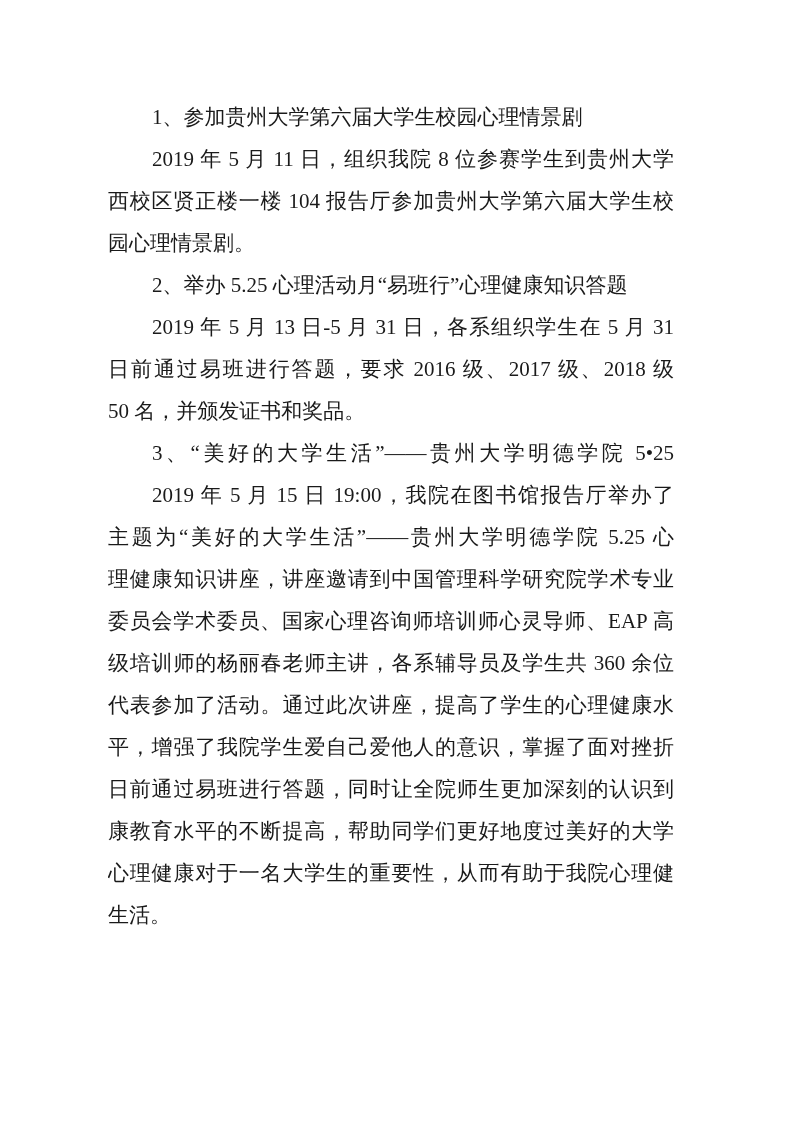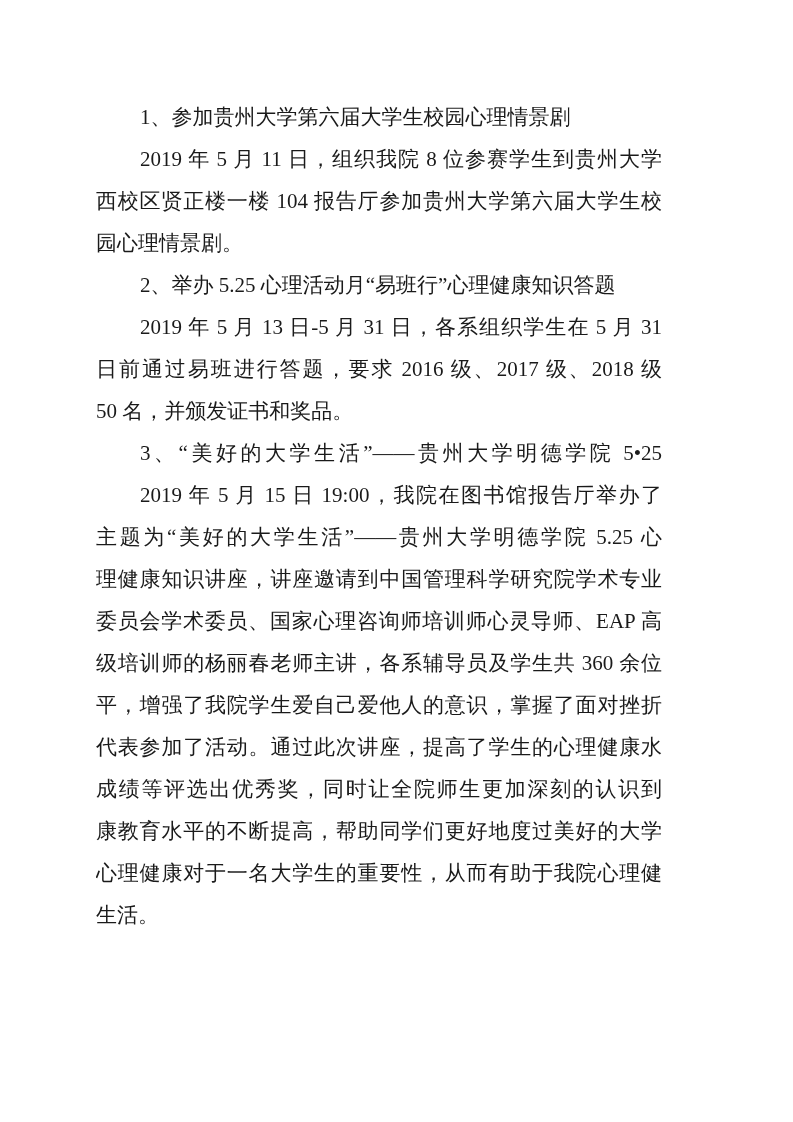--- a/index.html
+++ b/index.html
@@ -9,21 +9,21 @@
   }
   .page {
     position: relative;
     width: 793px;
     height: 1122px;
     background: #ffffff;
     overflow: hidden;
   }
   .textblock {
     position: absolute;
-    left: 96px;
+    left: 108px;
     top: 96px;
     width: 566px;
   }
   .tline {
     height: 42px;
     line-height: 42px;
     font-size: 21px;
     color: #1a1a1a;
     font-family: "Liberation Serif", "DejaVu Serif", serif;
     text-align: left;
@@ -53,21 +53,21 @@
     <div class="tline ind just">2019 年 5 月 13 日-5 月 31 日，各系组织学生在 5 月 31</div>
     <div class="tline just">日前通过易班进行答题，要求 2016 级、2017 级、2018 级 100%</div>
     <div class="tline">50 名，并颁发证书和奖品。</div>
 
     <div class="tline ind just">3、“美好的大学生活”——贵州大学明德学院 5•25</div>
     <div class="tline ind just">2019 年 5 月 15 日 19:00，我院在图书馆报告厅举办了</div>
     <div class="tline just">主题为“美好的大学生活”——贵州大学明德学院 5.25 心</div>
     <div class="tline just">理健康知识讲座，讲座邀请到中国管理科学研究院学术专业</div>
     <div class="tline just">委员会学术委员、国家心理咨询师培训师心灵导师、EAP 高</div>
     <div class="tline just">级培训师的杨丽春老师主讲，各系辅导员及学生共 360 余位</div>
+    <div class="tline just">代表参加了活动。通过此次讲座，提高了学生的心理健康水</div>
     <div class="tline just">平，增强了我院学生爱自己爱他人的意识，掌握了面对挫折</div>
-    <div class="tline just">代表参加了活动。通过此次讲座，提高了学生的心理健康水</div>
-    <div class="tline just">成绩等评选出优秀奖，同时让全院师生更加深刻的认识到</div>
+    <div class="tline just">日前通过易班进行答题，同时让全院师生更加深刻的认识到</div>
     <div class="tline just">康教育水平的不断提高，帮助同学们更好地度过美好的大学</div>
     <div class="tline just">心理健康对于一名大学生的重要性，从而有助于我院心理健</div>
     <div class="tline">生活。</div>
 
   </div>
 </div>
 
 </body></html>

